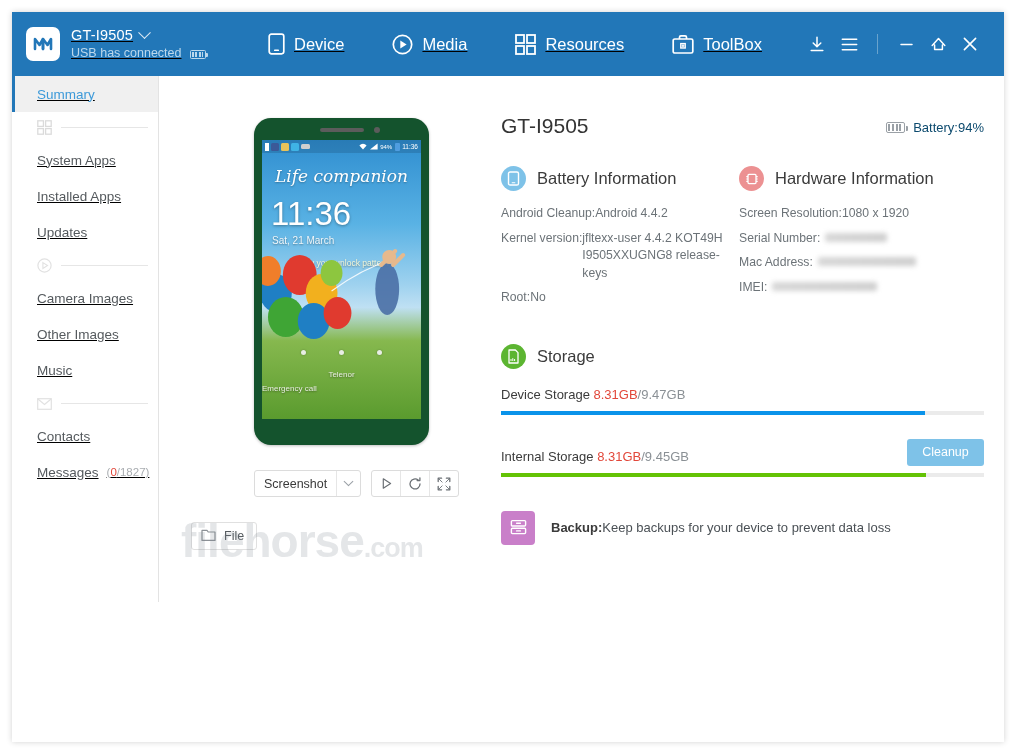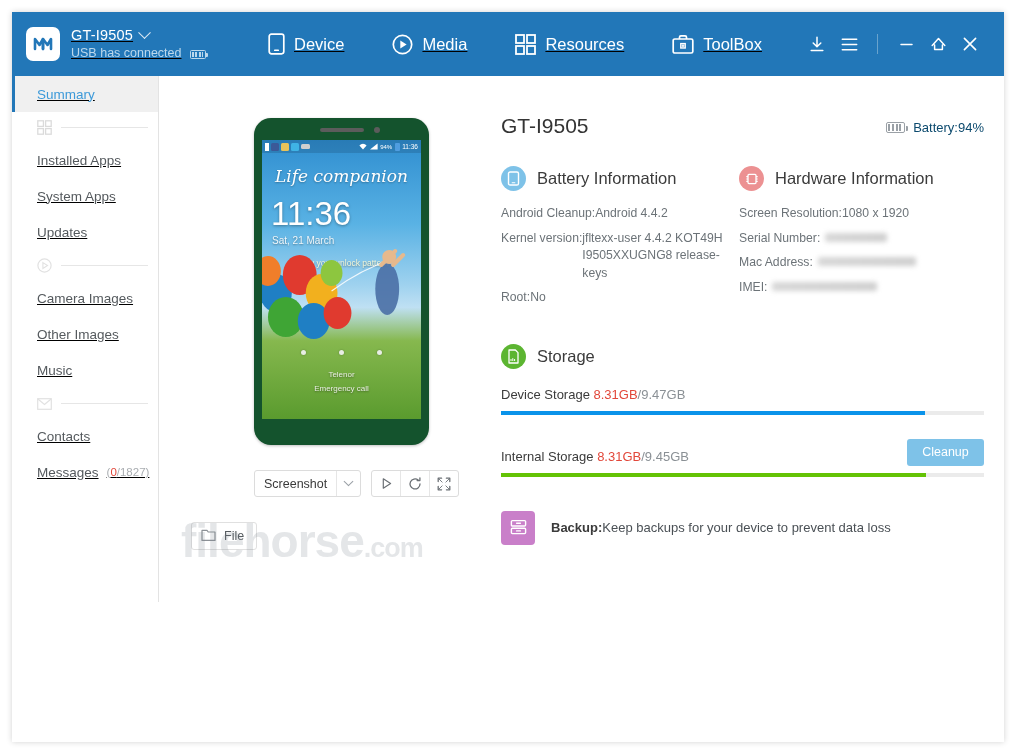--- a/index.html
+++ b/index.html
@@ -170,21 +170,21 @@
     color:#f2f7da; font-size: 8.5px; text-shadow:0 1px 2px rgba(0,0,0,.4);
   }
   #balloons { position:absolute; left:0; bottom:78px; width:100%; height:120px; }
   .dots { position:absolute; left:0; right:0; bottom: 64px; display:flex; justify-content: space-around; padding: 0 22px;}
   .dots i { width:5px; height:5px; border-radius:50%; background:#e8eee4; box-shadow:0 0 2px rgba(0,0,0,.3);}
   #carrier-line {
     position:absolute; left:0; right:0; bottom: 40px; text-align:center;
     font-size: 8px; color:#e9eee2; text-shadow:0 1px 2px rgba(0,0,0,.4);
   }
   #emerg-line {
-    position:absolute; left:0; right:0; bottom: 26px; text-align:center;
+    position:absolute; left:0; right:0; bottom: 26px; text-align:left;
     font-size: 8px; color:#e9eee2; text-shadow:0 1px 2px rgba(0,0,0,.4);
   }
 
   
   #phone-controls {
     position:absolute; left: 95px; top: 394px;
     display:flex; align-items:center; gap: 10px;
   }
   #screenshot-select {
     display:flex; align-items:center; height: 27px;
@@ -396,24 +396,24 @@
             <rect x=".8" y=".8" width="5.6" height="5.6" fill="none" stroke="#bdbdbd" stroke-width="1.3"></rect>
             <rect x="8.6" y=".8" width="5.6" height="5.6" fill="none" stroke="#bdbdbd" stroke-width="1.3"></rect>
             <rect x=".8" y="8.6" width="5.6" height="5.6" fill="none" stroke="#bdbdbd" stroke-width="1.3"></rect>
             <rect x="8.6" y="8.6" width="5.6" height="5.6" fill="none" stroke="#bdbdbd" stroke-width="1.3"></rect>
           </svg>
         </span>
         <span class="sep-line"></span>
       </div>
 
       <div class="side-item">
+        <span>System Apps</span>
+      </div>
+      <div class="side-item">
         <span>Installed Apps</span>
-      </div>
-      <div class="side-item">
-        <span>System Apps</span>
       </div>
       <div class="side-item">
         <span>Updates</span>
       </div>
 
       <div class="side-sep">
         <span class="sep-icon">
           <svg width="15" height="15" viewBox="0 0 15 15">
             <circle cx="7.5" cy="7.5" r="6.6" fill="none" stroke="#c9c9c9" stroke-width="1.2"></circle>
             <path d="M5.9 4.6 L10.5 7.5 L5.9 10.4 Z" fill="none" stroke="#c9c9c9" stroke-width="1.1"></path>

